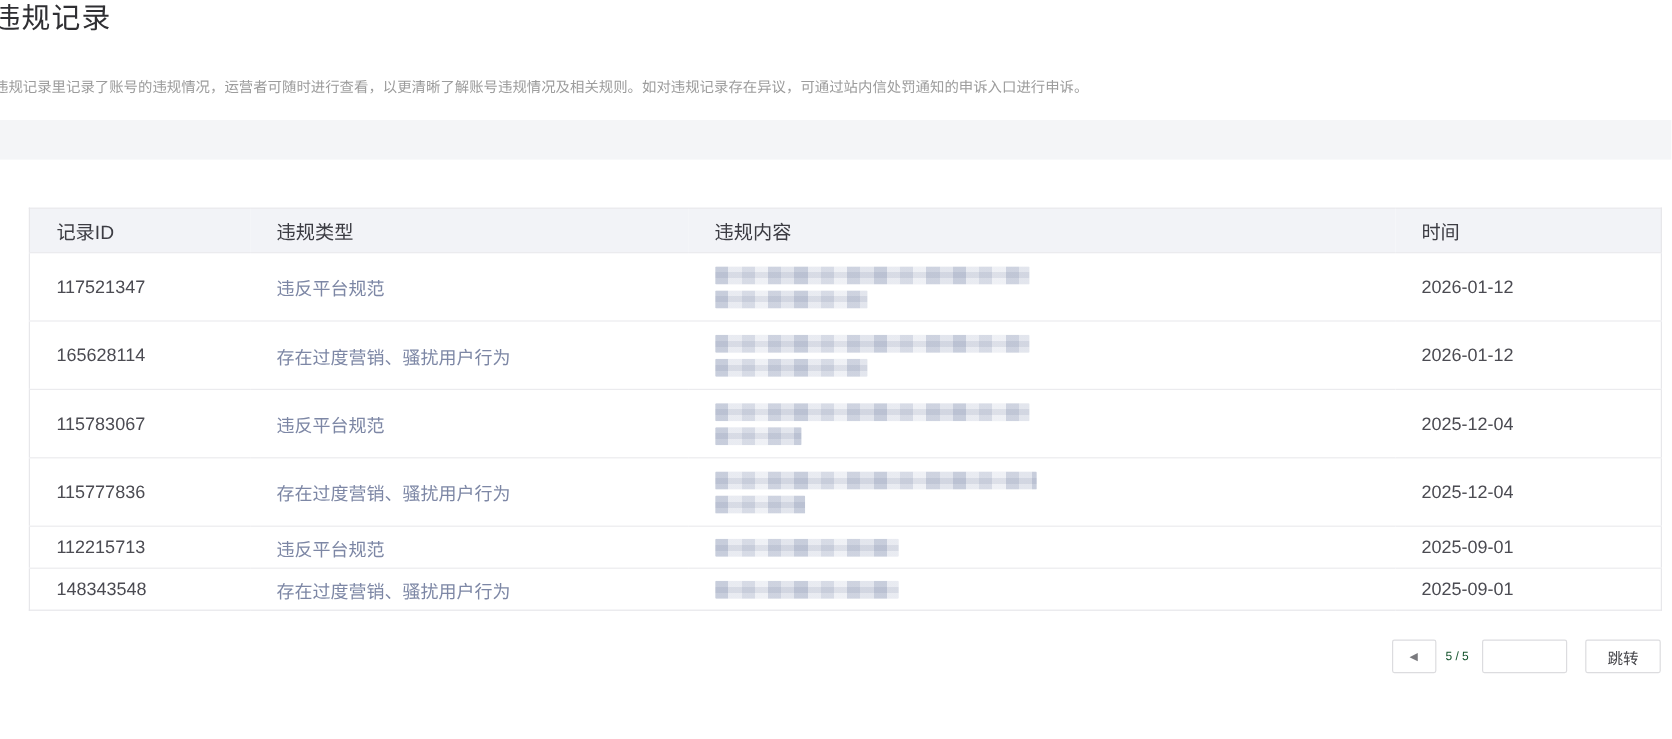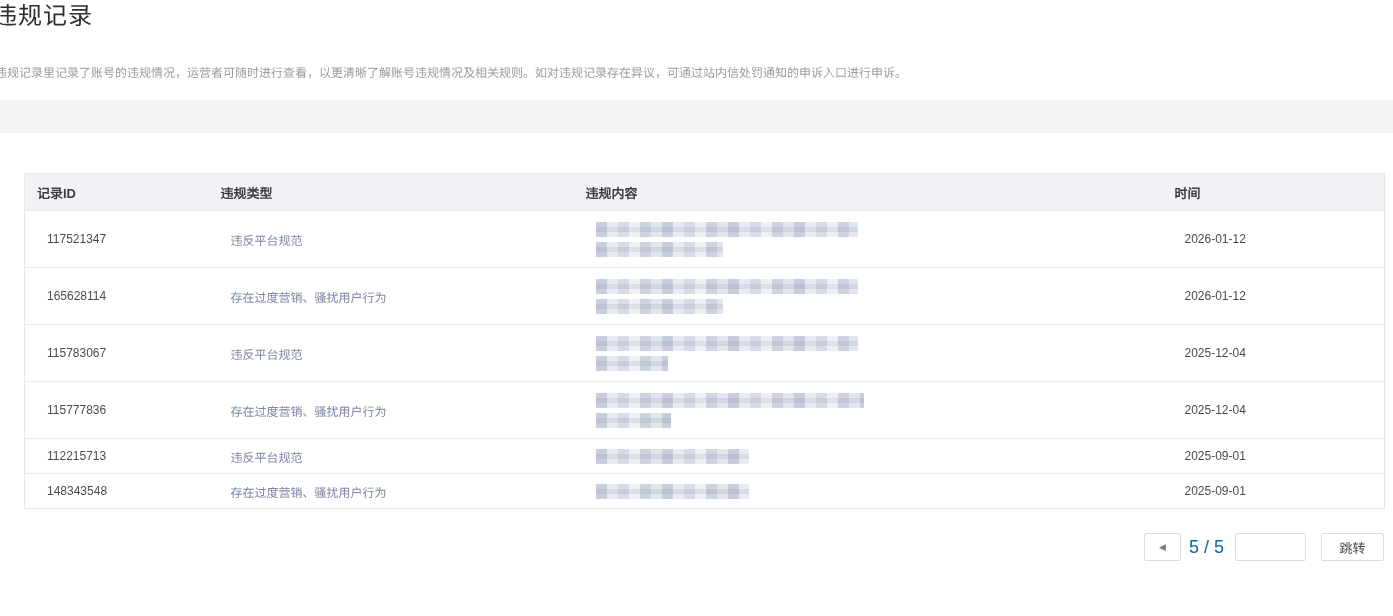--- a/index.html
+++ b/index.html
@@ -35,25 +35,25 @@
   .main { padding: 40px 9px 0 24px; }
   .list-heading { font-size: 13px; color: #8a8a8a; margin-bottom: 14px; margin-left: 3px; }
 
   table.violation-table {
     width: 1360px; table-layout: fixed; border-collapse: collapse;
     border: 1px solid var(--border-color);
     background: #fff;
   }
   table.violation-table thead tr { height: 37px; background: var(--thead-bg); }
   table.violation-table th {
-    text-align: left; font-weight: 700; font-size: 13px; color: #3c3c43;
-    padding-left: 12px;
+    text-align: left; font-weight: 400; font-size: 16px; color: #3c3c43;
+    padding-left: 22px;
   }
   table.violation-table td {
-    padding-left: 22px; font-size: 12px; vertical-align: middle;
+    padding-left: 22px; font-size: 15px; vertical-align: middle;
     border-top: 1px solid var(--row-border);
     overflow: hidden; white-space: nowrap;
   }
   tr.row-tall { height: 57px; }
   tr.row-short { height: 35px; }
   td.c-id, td.c-date { color: #4b4b52; }
   td.c-type { color: var(--link-color); cursor: pointer; }
 
   
   .mosaic-line {
@@ -73,21 +73,21 @@
   .pagination {
     width: 1360px; margin-top: 24px;
     display: flex; align-items: center; justify-content: flex-end;
   }
   .pagination .pg-prev {
     width: 37px; height: 28px; background: #fff;
     border: 1px solid #dcdcdf; border-radius: 2px;
     display: flex; align-items: center; justify-content: center;
     cursor: pointer; color: #7a7a7e; font-size: 9px; line-height: 1;
   }
-  .pagination .pg-indicator { font-size: 18px; color: #0369a1; margin: 0 11px 0 8px; }
+  .pagination .pg-indicator { font-size: 10px; color: #14532d; margin: 0 11px 0 8px; }
   .pagination .pg-input {
     width: 71px; height: 28px; border: 1px solid #dcdcdf; border-radius: 2px;
     font-size: 13px; padding: 0 6px; color: #4b4b52; outline: none; background: #fff;
   }
   .pagination .pg-jump {
     margin-left: 15px; width: 63px; height: 28px;
     background: #fff; border: 1px solid #dcdcdf; border-radius: 2px;
     font-size: 13px; color: #45454a; cursor: pointer;
     font-family: Liberation Mono, monospace;
   }

